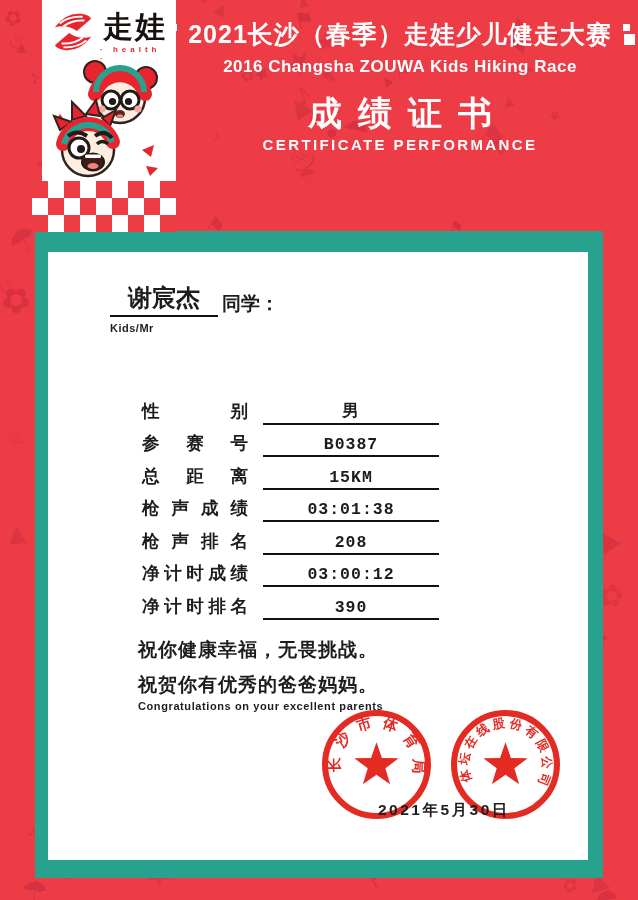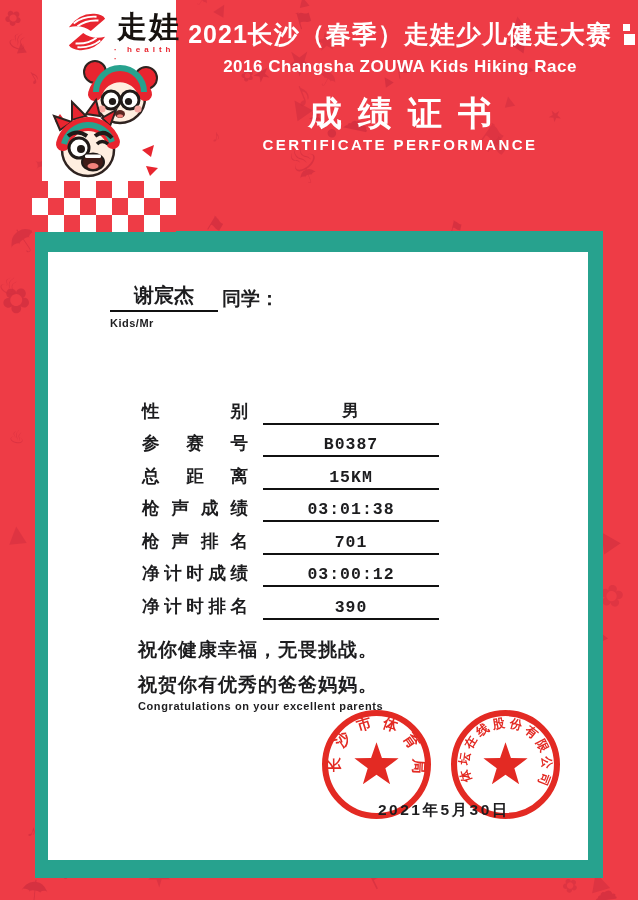--- a/index.html
+++ b/index.html
@@ -7,21 +7,21 @@
     --stamp-red:#e32a23; --logo-red:#e8252f; --ink:#1d1d1f;
   }
   html,body{margin:0;padding:0;}
   body{font-family:"Liberation Sans", sans-serif; background:#888;}
   .page{position:relative;width:638px;height:900px;background:var(--bg-red);overflow:hidden;}
   
   .pattern{position:absolute;inset:0;z-index:0;}
   .pattern span{position:absolute;color:var(--pattern-red);line-height:1;user-select:none;}
   
   .left-panel{position:absolute;left:42px;top:0;width:134px;height:182px;background:#fff;z-index:2;}
-  .logo-row{position:absolute;left:24px;top:10px;width:118px;display:flex;align-items:flex-start;gap:6px;}
+  .logo-row{position:absolute;left:10px;top:10px;width:118px;display:flex;align-items:flex-start;gap:6px;}
   .logo-text{display:flex;flex-direction:column;align-items:center;margin-top:2px;}
   .logo-zh{font-size:30px;font-weight:800;color:#17120f;letter-spacing:2px;line-height:1;}
   .logo-en{margin-top:3px;font-size:8px;font-weight:700;color:var(--logo-red);letter-spacing:4px;}
   .heads{position:absolute;left:6px;top:56px;}
   
   .checker{position:absolute;left:32px;top:181px;width:144px;height:51px;z-index:3;font-size:0;}
   .checker i{display:inline-block;width:16px;height:17px;}
   .checker i.w{background:#fff;} .checker i.r{background:var(--bg-red);}
   
   .header{position:absolute;left:180px;top:0;width:440px;text-align:center;color:#fff;z-index:1;}
@@ -35,21 +35,21 @@
   .bracket.r b:last-child{width:11px;height:11px;left:3px;top:11px;}
   .subtitle{margin-top:6px;font-size:17px;font-weight:700;letter-spacing:0.5px;}
   .cert-title{margin-top:18px;font-size:34px;font-weight:800;letter-spacing:16px;margin-right:-16px;line-height:1.1;}
   .cert-subtitle{margin-top:4px;font-size:15px;font-weight:800;letter-spacing:2.4px;}
   
   .frame{position:absolute;left:35px;top:231px;width:568px;height:647px;background:var(--teal);z-index:2;}
   .paper{position:absolute;left:13px;top:21px;right:15px;bottom:18px;background:#fff;color:var(--ink);}
   .name-block{position:absolute;left:62px;top:30px;}
   .name-row{display:flex;align-items:flex-end;}
   .name-line{width:108px;border-bottom:2px solid #111;text-align:center;padding-bottom:1px;}
-  .name-text{font-family:Liberation Serif, serif;font-size:20px;font-weight:600;}
+  .name-text{font-family:Liberation Serif, serif;font-size:24px;font-weight:600;}
   .salutation{font-size:19px;font-weight:800;margin-left:4px;}
   .name-caption{margin-top:5px;font-size:11px;font-weight:700;letter-spacing:0.5px;}
   .congrats{position:absolute;left:90px;top:88px;}
   .congrats-zh{font-size:18.5px;font-weight:800;letter-spacing:0.5px;}
   .congrats-en{margin-top:3px;font-size:10.5px;font-weight:700;}
   .fields{position:absolute;left:94px;top:140px;}
   .field-row{display:flex;align-items:flex-end;height:32.5px;}
   .f-label{width:106px;display:flex;justify-content:space-between;font-size:17.5px;font-weight:800;padding-bottom:2px;}
   .f-line{margin-left:15px;width:176px;border-bottom:2px solid #111;text-align:center;padding-bottom:1px;}
   .f-value{font-family:"Liberation Mono", monospace;font-size:16.5px;font-weight:700;letter-spacing:1px;}
@@ -296,21 +296,21 @@
             </div>
             <div class="f-line"><span class="f-value">03:01:38</span></div>
           </div>
           <div class="field-row">
             <div class="f-label">
               <span>枪</span>
               <span>声</span>
               <span>排</span>
               <span>名</span>
             </div>
-            <div class="f-line"><span class="f-value">701</span></div>
+            <div class="f-line"><span class="f-value">208</span></div>
           </div>
           <div class="field-row">
             <div class="f-label">
               <span>净</span>
               <span>计</span>
               <span>时</span>
               <span>成</span>
               <span>绩</span>
             </div>
             <div class="f-line"><span class="f-value">03:00:12</span></div>

